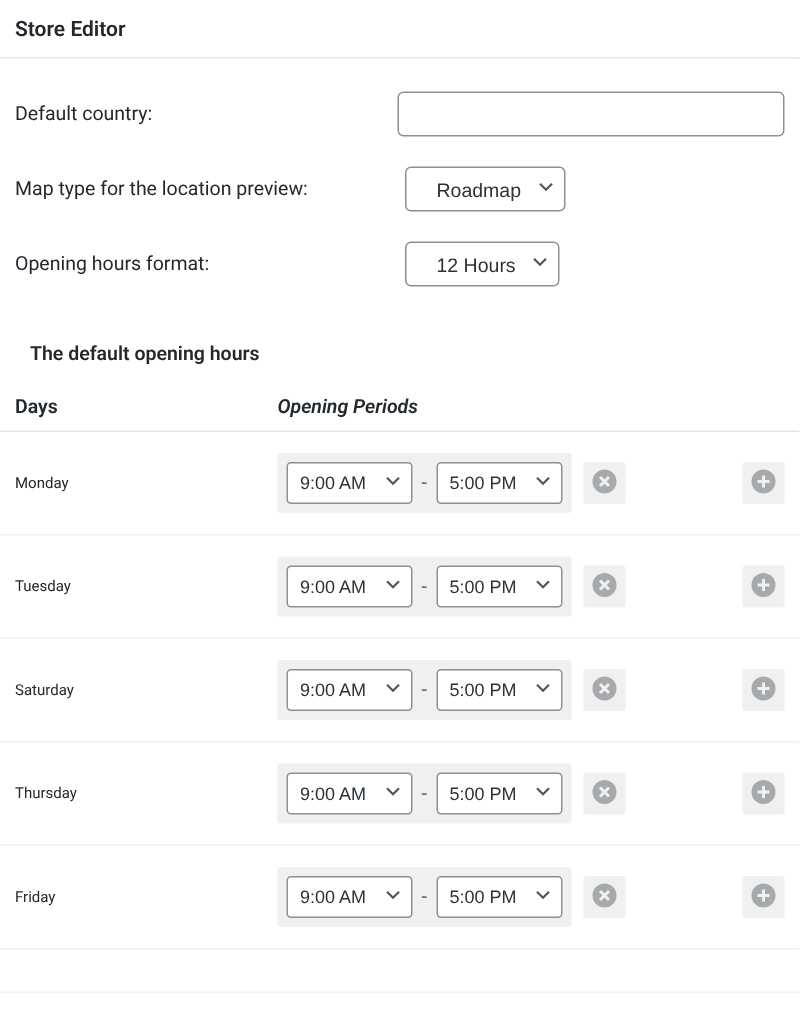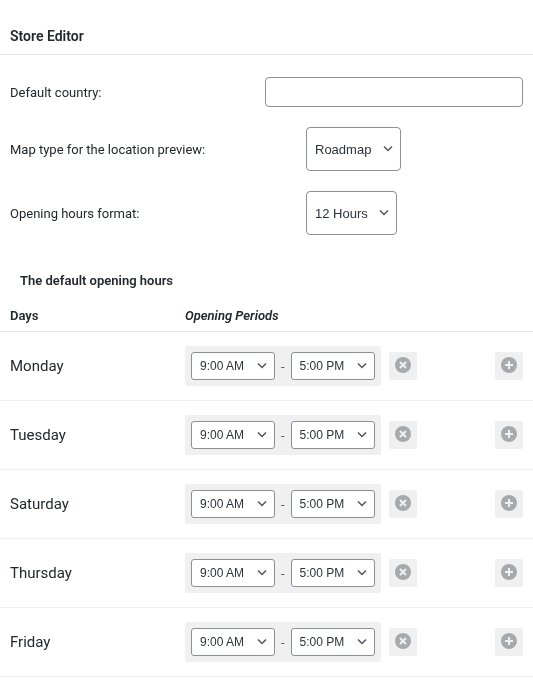--- a/index.html
+++ b/index.html
@@ -10,31 +10,30 @@
     body {
       font-family: -apple-system, BlinkMacSystemFont, "Segoe UI", Roboto, sans-serif;
       font-size: 13px;
       color: #23282d;
       background: #fff;
       width: 533px;
     }
     .section-title {
       font-weight: 600;
       font-size: 14px;
-      padding: 28px 10px 10px 10px;
+      padding: 12px 10px 10px 10px;
       border-bottom: 1px solid #e5e5e5;
     }
     .settings-table {
       padding: 12px 10px 20px 10px;
     }
     .form-row {
       display: flex;
       align-items: center;
       padding: 10px 0;
-      gap: 36px;
     }
     .form-label {
       width: 260px;
       font-size: 13px;
       color: #23282d;
     }
     .form-control {
       flex: 1;
     }
     .text-input {
@@ -44,24 +43,24 @@
       border-radius: 4px;
       padding: 0 8px;
       font-size: 13px;
       background: #fff;
     }
     .select-wrap {
       position: relative;
       display: inline-block;
     }
     .select-control {
-      height: 44px;
+      height: 30px;
       border: 1px solid #8c8f94;
       border-radius: 4px;
-      padding: 0 28px 0 8px;
+      padding: 0 28px 0 20px;
       font-size: 13px;
       background: #fff;
       appearance: none;
       -webkit-appearance: none;
       cursor: pointer;
       color: #2c3338;
     }
     .select-chevron {
       position: absolute;
       right: 8px;
@@ -99,21 +98,21 @@
       font-style: italic;
     }
     .hours-row {
       display: flex;
       align-items: center;
       padding: 14px 10px 14px 10px;
       border-bottom: 1px solid #f0f0f0;
     }
     .day-name {
       width: 175px;
-      font-size: 15px;
+      font-size: 10px;
     }
     .periods-cell {
       flex: 1;
       display: flex;
       align-items: center;
       gap: 8px;
     }
     .time-block {
       position: relative;
       display: inline-flex;

